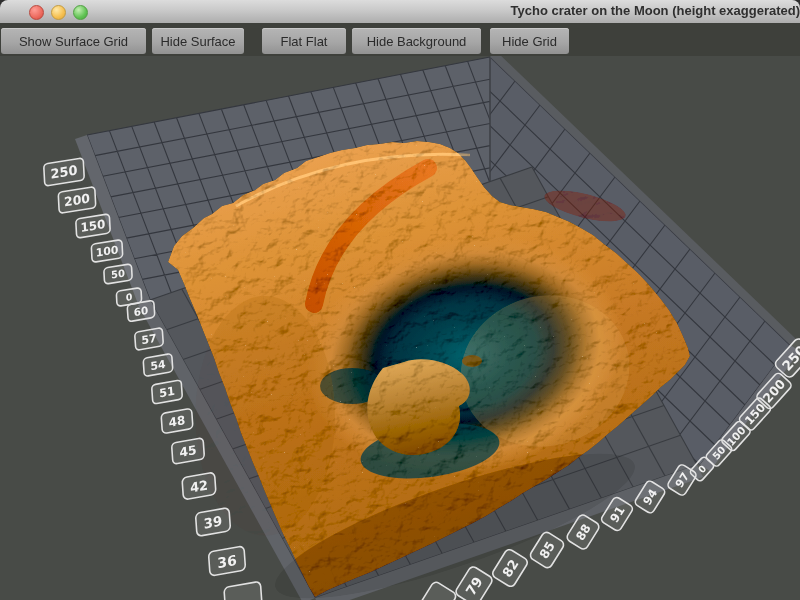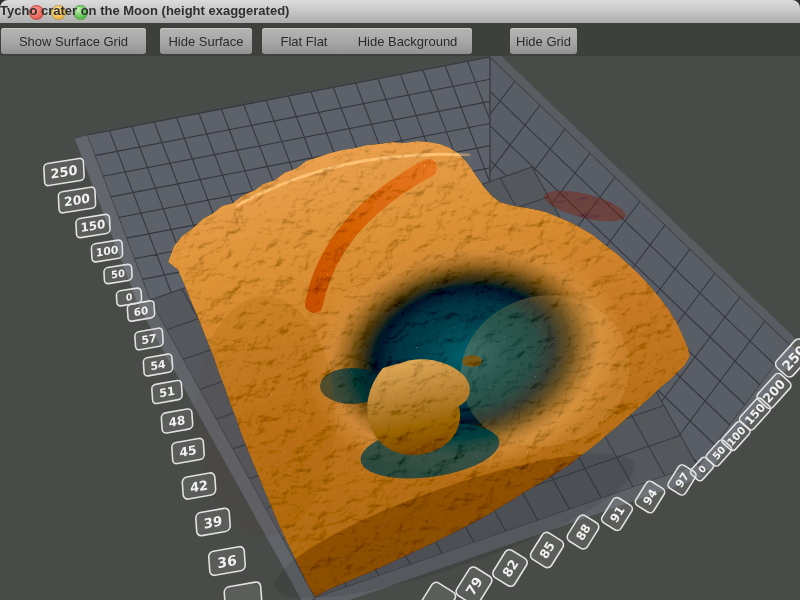--- a/index.html
+++ b/index.html
@@ -2,21 +2,21 @@
 <html><head>
 <meta charset="utf-8">
 <style>
   html,body{margin:0;padding:0;background:#2e2e2e;}
   .window{position:relative;width:800px;height:600px;overflow:hidden;
           border-radius:8px 8px 0 0;font-family:"Liberation Sans",sans-serif;}
   
   .titlebar{position:absolute;left:0;top:0;width:800px;height:23px;
             background:linear-gradient(#dcdcdc,#c9c9c9 45%,#adadad);
             border-bottom:1px solid #6e6e6e;}
-  .title{position:absolute;left:0;right:0;top:3px;text-align:left;
+  .title{position:absolute;left:0;right:0;top:3px;text-align:right;
          font-size:13px;font-weight:bold;color:#2f2f2f;}
   .tl{position:absolute;top:5px;width:13px;height:13px;border-radius:50%;}
   .tl.red{left:29px;background:radial-gradient(circle at 35% 30%,#ff9d95,#ec6a5e 60%,#d0493c);border:1px solid #b8483e;}
   .tl.yellow{left:51px;background:radial-gradient(circle at 35% 30%,#ffe9a8,#f5bf4f 60%,#d9a440);border:1px solid #c49b3e;}
   .tl.green{left:73px;background:radial-gradient(circle at 35% 30%,#c4efb2,#61c354 60%,#48a33c);border:1px solid #51a043;}
   
   .toolbar{position:absolute;left:0;top:23px;width:800px;height:33px;background:#3e403b;}
   .tbtn{position:absolute;top:5px;height:26px;box-sizing:border-box;
         background:linear-gradient(#b5b5b5,#a6a6a6 55%,#929292);
         border:none;border-radius:3px;box-shadow:inset 0 1px 0 #c9c9c9;
@@ -35,24 +35,24 @@
 
   <div class="titlebar">
     <span class="tl red"></span>
     <span class="tl yellow"></span>
     <span class="tl green"></span>
     <div class="title">Tycho crater on the Moon (height exaggerated)</div>
   </div>
 
   <div class="toolbar">
     <button class="tbtn" style="left:1px;width:145px">Show Surface Grid</button>
-    <button class="tbtn" style="left:160px;width:92px">Hide Surface</button>
+    <button class="tbtn" style="left:152px;width:92px">Hide Surface</button>
     <button class="tbtn" style="left:262px;width:84px">Flat Flat</button>
-    <button class="tbtn" style="left:343px;width:129px">Hide Background</button>
-    <button class="tbtn" style="left:510px;width:67px">Hide Grid</button>
+    <button class="tbtn" style="left:352px;width:129px">Hide Background</button>
+    <button class="tbtn" style="left:490px;width:79px">Hide Grid</button>
   </div>
 
   <svg class="scene" viewBox="0 0 800 544">
     <defs>
       <clipPath id="clipLeft">
           <rect x="0" y="0" width="490" height="544"></rect>
         </clipPath>
       <clipPath id="clipRight">
           <rect x="490" y="0" width="310" height="544"></rect>
         </clipPath>

